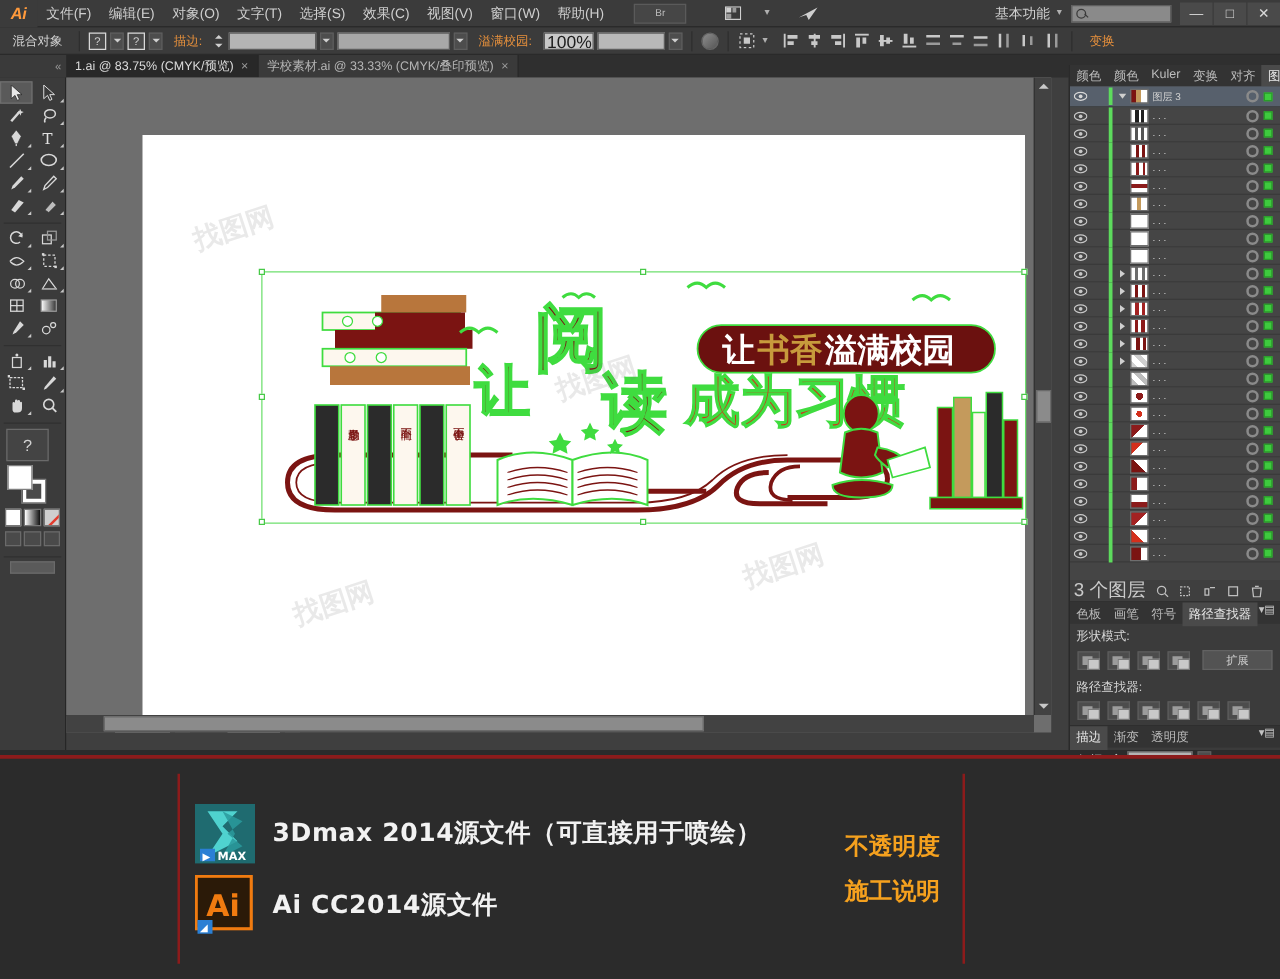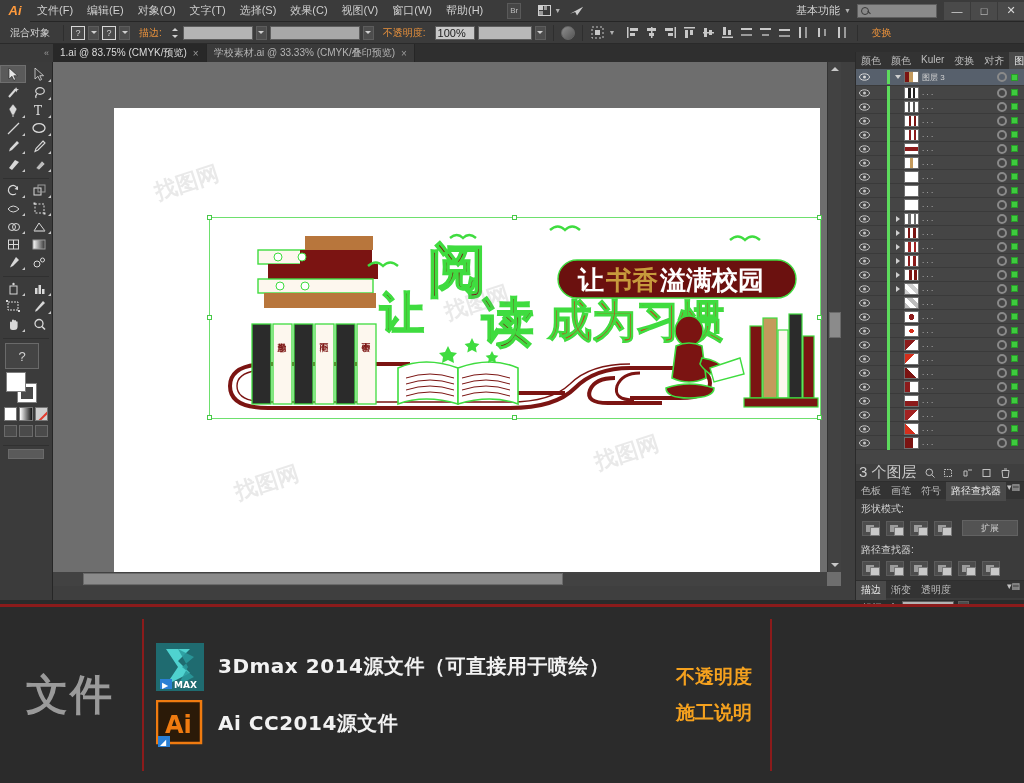--- a/index.html
+++ b/index.html
@@ -20,21 +20,21 @@
   .ai-logo {
     width: 30px; height: 22px; display: flex; align-items: center; justify-content: center;
     color: #ff9a3c; font-weight: bold; font-size: 13px; font-style: italic;
     background: #3b3b3b;
   }
   .menu-item {
     color: #cfcfcf; font-size: 11px; padding: 3px 7px; white-space: nowrap;
   }
   .mb-right { margin-left: auto; display: flex; align-items: center; height: 22px; }
   .mb-icon {
-    width: 14px; height: 16px; margin: 0 3px; border: 1px solid #5a5a5a;
+    width: 42px; height: 16px; margin: 0 3px; border: 1px solid #5a5a5a;
     display: flex; align-items: center; justify-content: center;
     color: #bdbdbd; font-size: 8px; background: #464646;
   }
   .mb-icon.noborder { border: none; background: none; font-size: 13px; color: #c8c8c8; }
   .ws-name { color: #d0d0d0; font-size: 11px; padding: 0 4px; }
   .caret { color: #b0b0b0; font-size: 7px; margin-right: 6px; }
   .searchbox {
     width: 80px; height: 14px; background: #8a8a8a; border: 1px solid #5e5e5e;
     margin-right: 6px; display: flex; align-items: center; padding-left: 3px;
   }
@@ -59,21 +59,21 @@
   .cb-arrow { width: 11px; height: 14px; background: #4d4d4d; border: 1px solid #5d5d5d;
     display:flex; align-items:center; justify-content:center; }
   .cb-arrow i { border-left: 3px solid transparent; border-right: 3px solid transparent; border-top: 3px solid #cfcfcf; }
   .spin { display: flex; flex-direction: column; width: 9px; height: 14px; justify-content: space-around; align-items: center; }
   .spin i { border-left: 3px solid transparent; border-right: 3px solid transparent; }
   .spin .up { border-bottom: 3px solid #cfcfcf; }
   .spin .dn { border-top: 3px solid #cfcfcf; }
   .cb-field { height: 14px; background: #b4b4b4; border: 1px solid #5d5d5d; display:flex; align-items:center; }
   .cb-field.w70 { width: 70px; }
   .cb-field.w90 { width: 90px; background:#a8a8a8;}
-  .cb-field.txt { width: 40px; background:#c9c9c9; color:#202020; font-size:11px; padding-left:2px;}
+  .cb-field.txt { width: 40px; background:#c9c9c9; color:#202020; font-size:14px; padding-left:2px;}
   .cb-field.w54 { width: 54px; background:#b8b8b8;}
   .cb-sep { width: 1px; height: 16px; background: #2e2e2e; margin: 0 4px; }
   .cb-circle { width: 14px; height: 14px; border-radius: 50%; background: linear-gradient(135deg,#8d8d8d,#555); border:1px solid #666; }
   .align-ic { width: 16px; height: 15px; display:flex; align-items:center; justify-content:center; }
   .align-ic svg { display:block; }
   .cb-orange-btn { color: #e8913c; font-size: 10px; padding: 1px 6px; border:1px solid transparent;}
 
   
   .tabbar {
     position: absolute; left: 0; top: 44px; width: 1024px; height: 18px;
@@ -304,21 +304,21 @@
         <i class="dn"></i>
       </div>
     <div class="cb-field w70"></div>
     <div class="cb-arrow">
         <i></i>
       </div>
     <div class="cb-field w90"></div>
     <div class="cb-arrow">
         <i></i>
       </div>
-    <span class="cb-label orange">不透明度:</span>
+    <span class="cb-label orange">溢满校园:</span>
     <div class="cb-field txt">100%</div>
     <div class="cb-field w54"></div>
     <div class="cb-arrow">
         <i></i>
       </div>
     <div class="cb-sep"></div>
     <div class="cb-circle"></div>
     <div class="cb-sep"></div>
     <div class="align-ic">
       <svg width="13" height="13" viewBox="0 0 13 13">
@@ -1295,21 +1295,20 @@
         <div class="cb-arrow">
             <i></i>
           </div>
       </div>
     </div>
   </div>
 
   <div class="banner">
     <div class="banner-inner">
       <div class="b-left">
-        <div>文件</div>
       </div>
       <div class="b-divider"></div>
 
       <div class="b-mid">
         <div class="b-item">
           <div class="b-icon">
             <svg width="48" height="48" viewBox="0 0 48 48">
               <rect width="48" height="48" fill="#1f6b70"></rect>
               <path d="M10 6 L34 6 L22 18 L34 30 L10 42 L22 24 Z" fill="#4fd2cf"></path>
               <path d="M22 6 L38 14 L26 24 L38 34 L22 42 L32 24 Z" fill="#2a9a9c" opacity="0.85"></path>

